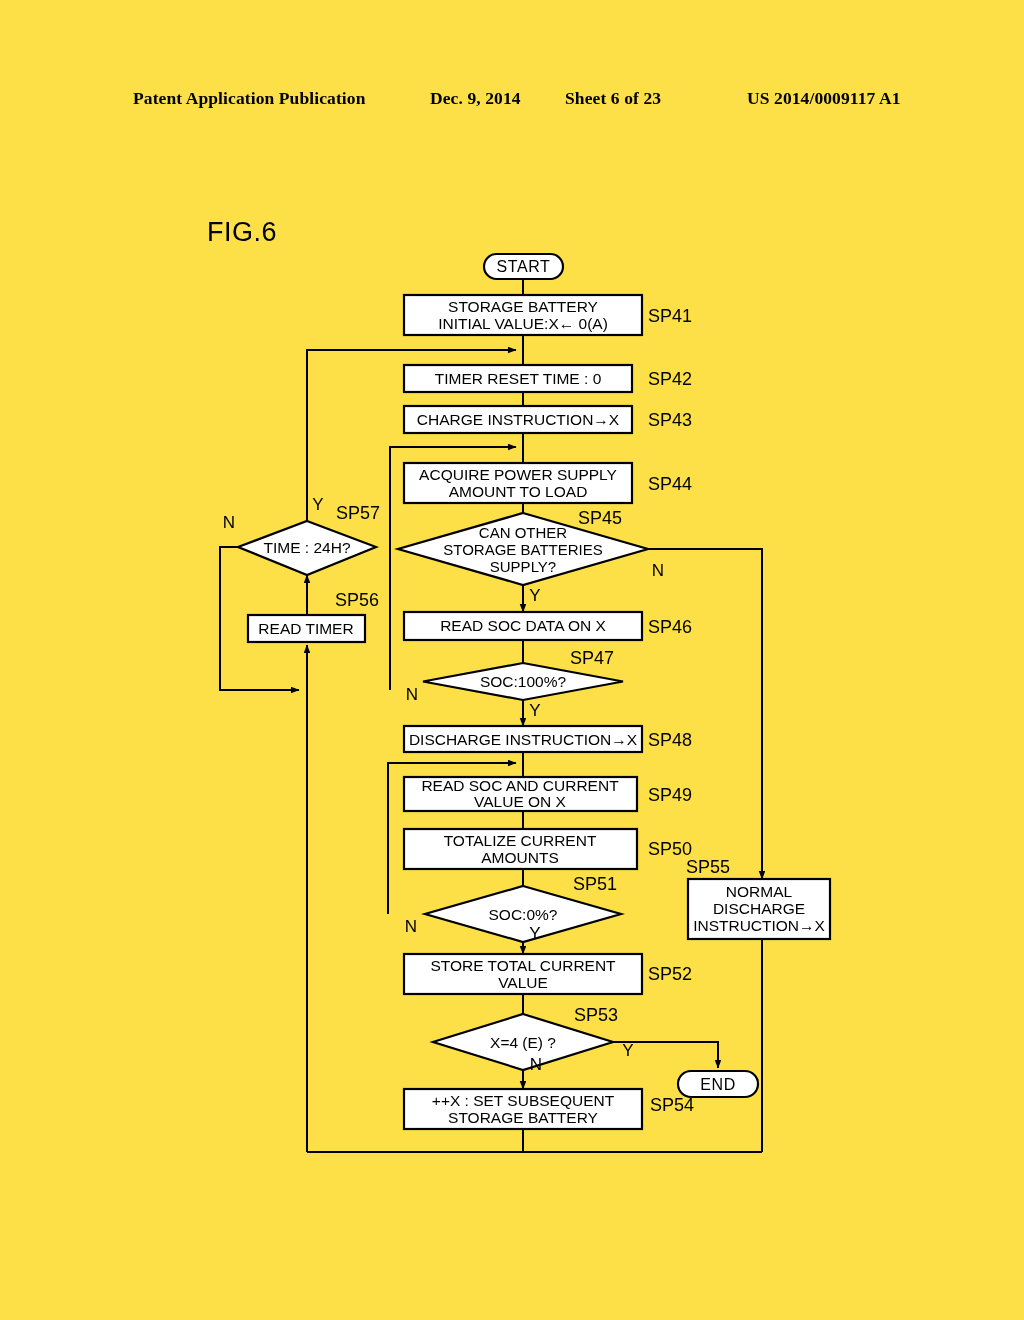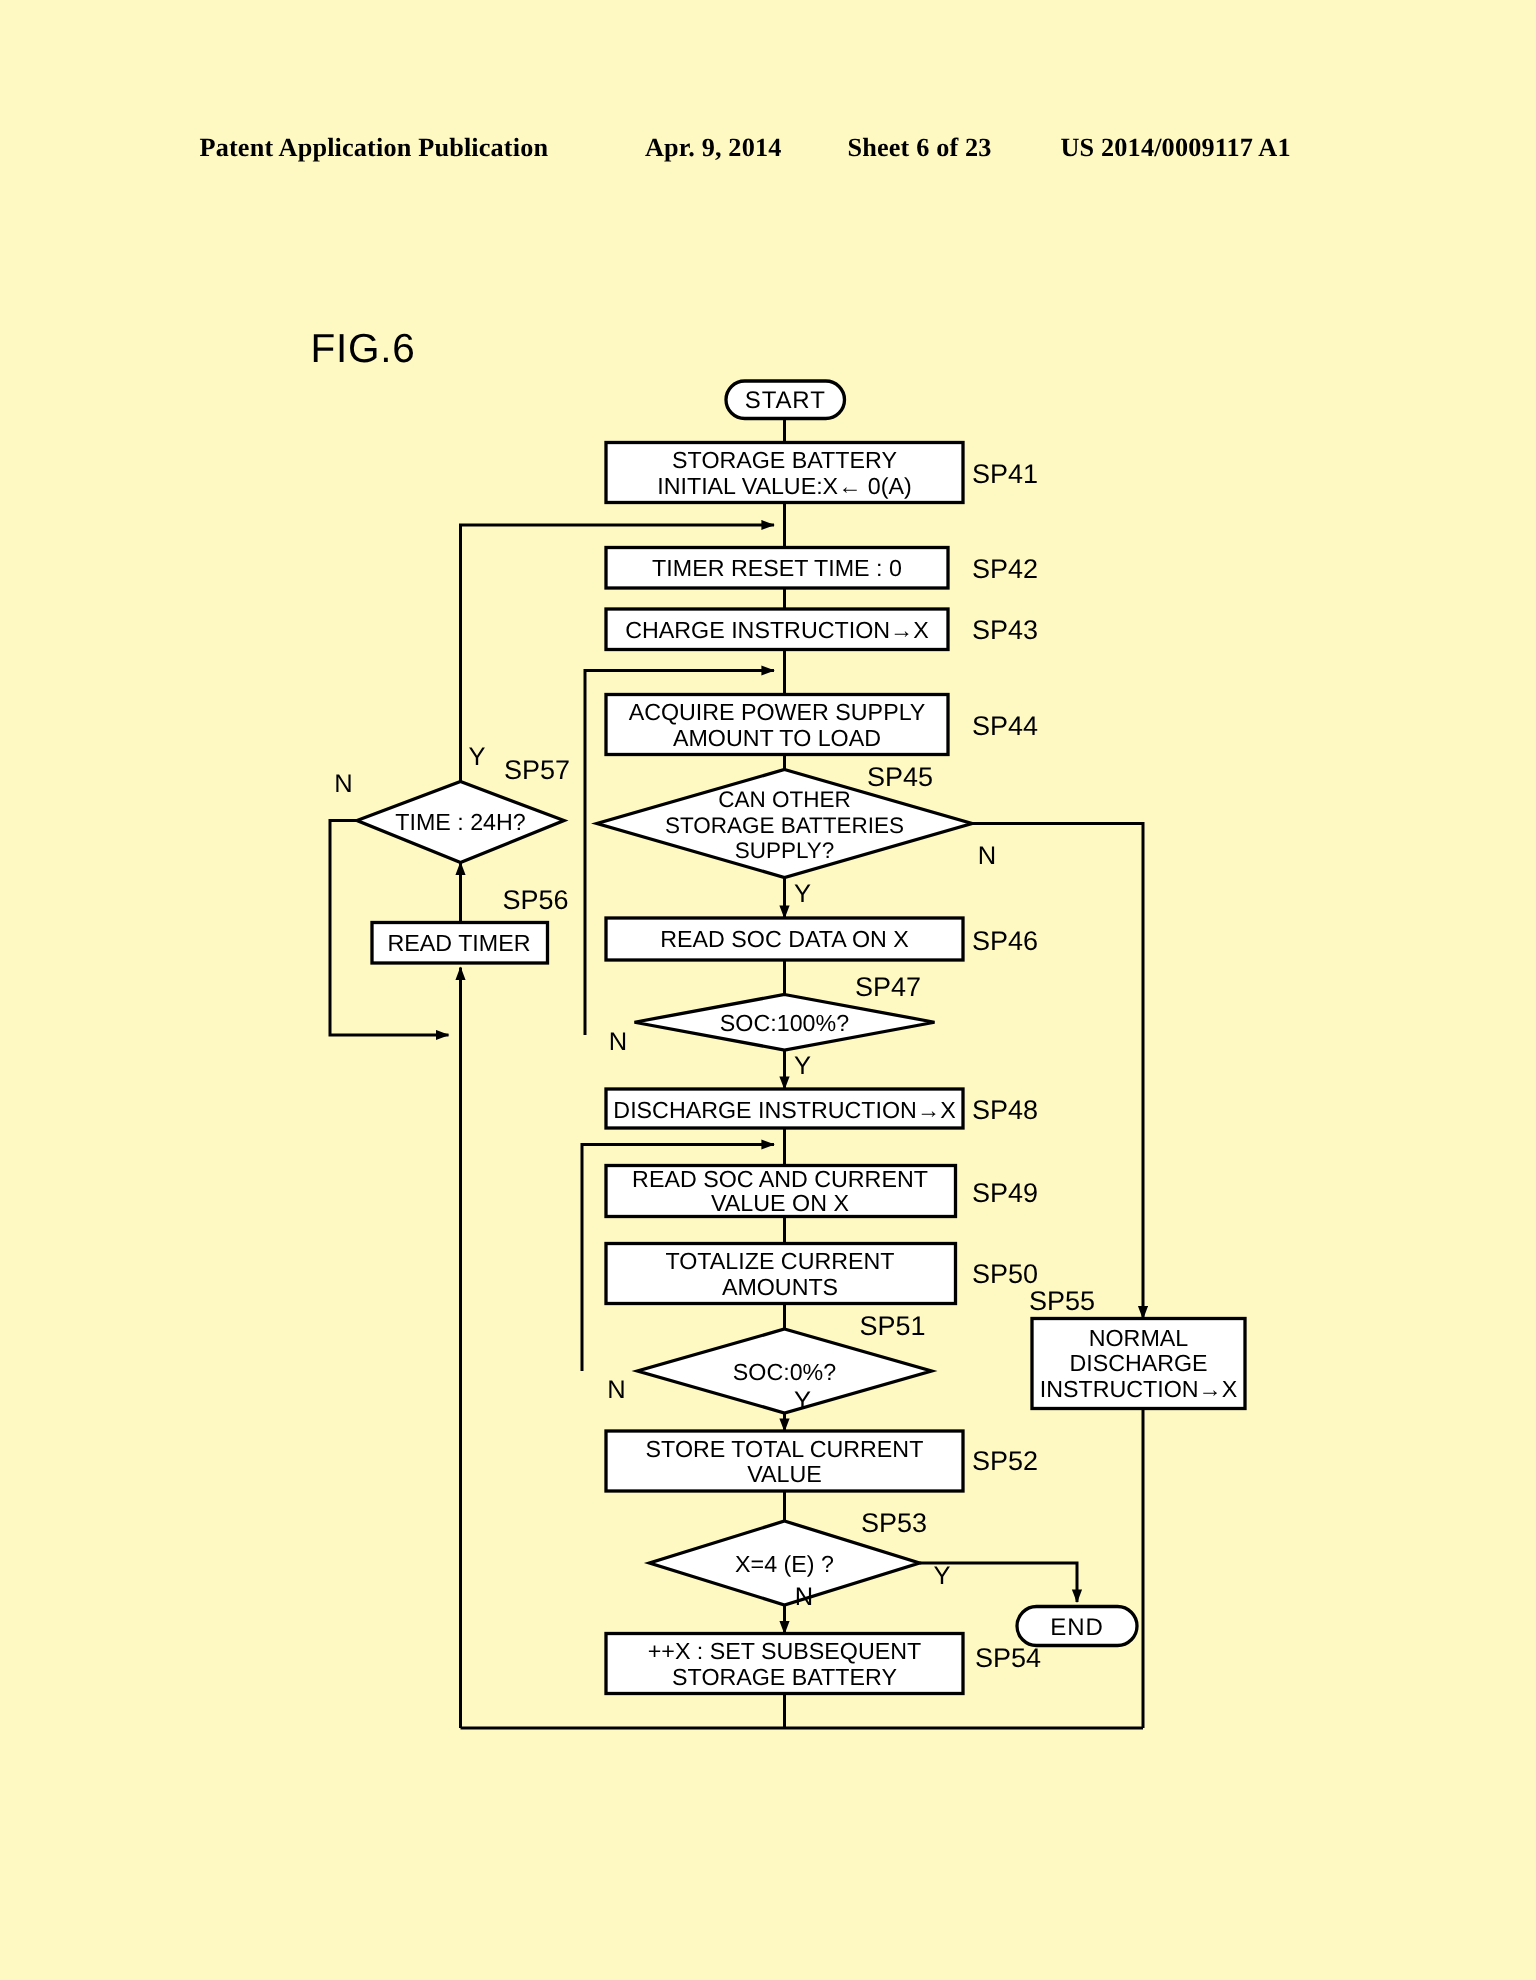--- a/index.html
+++ b/index.html
@@ -13,37 +13,37 @@
     position: relative;
     font-family: "Liberation Sans", sans-serif;
     color: #000000;
     overflow: hidden;
   }
   #page {
     position: absolute;
     left: 0; top: 0;
     width: 1024px;
     height: 1320px;
-    background: #fef9c3;
+    background: #fde047;
   }
   .hdr {
     position: absolute;
     top: 88px;
     left: 0;
     width: 1024px;
     font-family: "Liberation Serif", serif;
     font-weight: bold;
     font-size: 17.5px;
     letter-spacing: 0.1px;
     white-space: nowrap;
   }
   .hdr-pub   { position: absolute; left: 133px; top: 0; }
   .hdr-date  { position: absolute; left: 430px; top: 0; }
   .hdr-sheet { position: absolute; left: 565px; top: 0; }
-  .hdr-num   { position: absolute; left: 707px; top: 0; }
+  .hdr-num   { position: absolute; left: 747px; top: 0; }
 
   .figtitle {
     position: absolute;
     left: 207px;
     top: 217px;
     font-size: 27px;
     font-family: "Liberation Sans", sans-serif;
     letter-spacing: 0.5px;
   }
 
@@ -66,21 +66,21 @@
   .shape { fill: #ffffff; stroke: #000000; stroke-width: 2.2; }
   .conn { stroke: #000000; stroke-width: 2; fill: none; }
 </style>
 </head>
 <body>
 
 <div id="page">
 
   <div class="hdr">
     <span class="hdr-pub">Patent Application Publication</span>
-    <span class="hdr-date">Apr. 9, 2014</span>
+    <span class="hdr-date">Dec. 9, 2014</span>
     <span class="hdr-sheet">Sheet 6 of 23</span>
     <span class="hdr-num">US 2014/0009117 A1</span>
   </div>
 
   <div class="figtitle">FIG.6</div>
 
   <svg id="flow" viewBox="0 0 1024 1320">
     <defs>
       <marker id="arw" markerWidth="10" markerHeight="10" refX="8.4" refY="3.4" orient="auto" markerUnits="userSpaceOnUse">
         <path d="M0,0 L9,3.4 L0,6.8 z" fill="#000000"></path>

